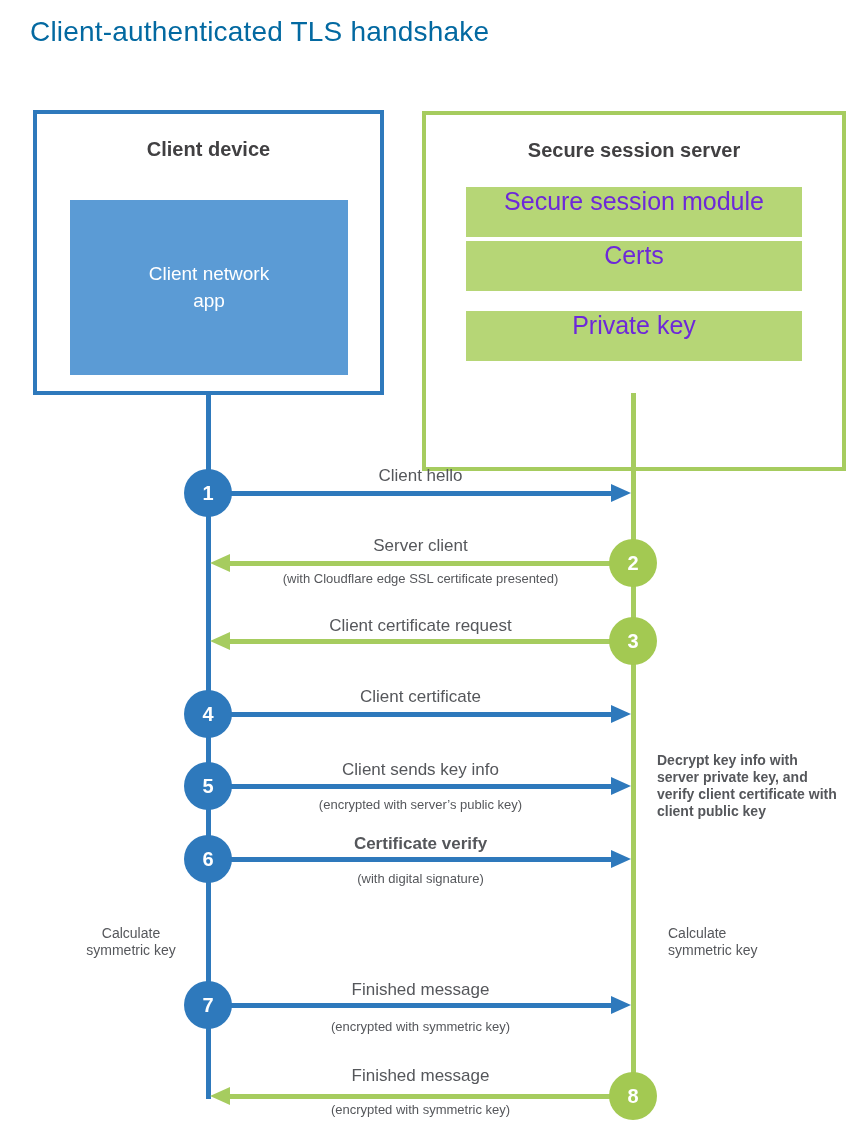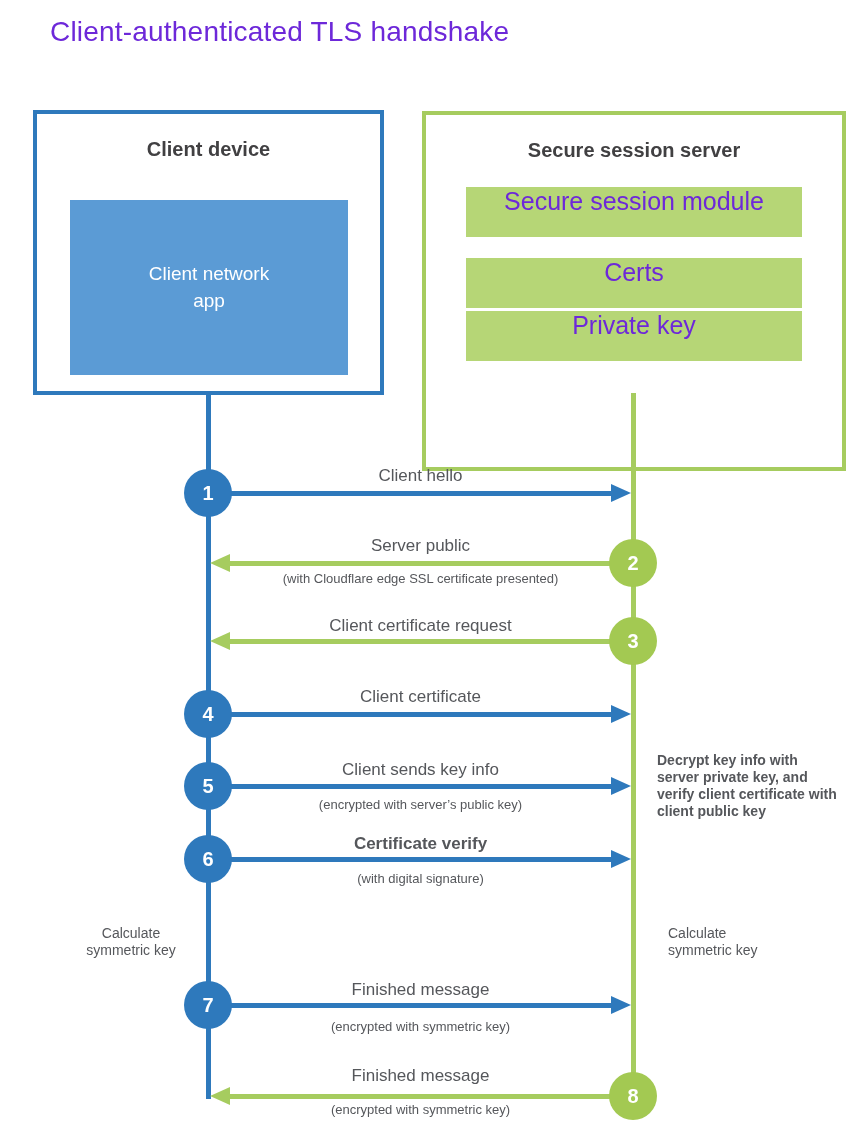--- a/index.html
+++ b/index.html
@@ -2,21 +2,21 @@
 <html><head>
 <meta charset="utf-8">
 <style>
   html,body { margin:0; padding:0; background:#ffffff; }
   .canvas {
     position:relative; width:865px; height:1146px; background:#ffffff;
     font-family:"Liberation Sans", sans-serif; overflow:hidden;
   }
   .page-title {
     position:absolute; left:30px; top:16px;
-    font-size:28px; font-weight:300; color:#6d28d9; letter-spacing:0.2px;margin-left:20px;
+    font-size:28px; font-weight:300; color:#0369a1; letter-spacing:0.2px;
   }
   
   .actor-box { position:absolute; background:#ffffff; box-sizing:border-box; }
   .client-box { left:33px; top:110px; width:351px; height:285px; border:4px solid #2e79bc; }
   .server-box { left:422px; top:111px; width:424px; height:360px; border:4px solid #a6cc5f; }
   .actor-title {
     position:absolute; left:0; right:0; top:24px; text-align:center;
     font-size:20px; font-weight:bold; color:#414042;
   }
   .app-box {
@@ -75,39 +75,39 @@
       <span>Client network
 app</span>
     </div>
   </div>
 
   <div class="actor-box server-box">
     <div class="actor-title">Secure session server</div>
     <div class="module-bar" style="top:72px;">
       <span>Secure session module</span>
     </div>
-    <div class="module-bar" style="top:143px;">
+    <div class="module-bar" style="top:126px;">
       <span>Certs</span>
     </div>
     <div class="module-bar" style="top:196px;">
       <span>Private key</span>
     </div>
   </div>
 
   <div class="lifeline blue"></div>
   <div class="lifeline green"></div>
 
   <div class="step-label" style="top:466px;">Client hello</div>
   <div class="arrow-line blue" style="left:208px; top:491px; width:404px;"></div>
   <div class="arrowhead right" style="left:611px; top:484px;"></div>
   <div class="step-circle blue" style="left:184px; top:469px;">
     <span>1</span>
   </div>
 
-  <div class="step-label" style="top:536px;">Server public</div>
+  <div class="step-label" style="top:536px;">Server client</div>
   <div class="arrow-line green" style="left:230px; top:561px; width:403px;"></div>
   <div class="arrowhead left" style="left:210px; top:554px;"></div>
   <div class="step-sub" style="top:571px;">(with Cloudflare edge SSL certificate presented)</div>
   <div class="step-circle green" style="left:609px; top:539px;">
     <span>2</span>
   </div>
 
   <div class="step-label" style="top:616px;">Client certificate request</div>
   <div class="arrow-line green" style="left:230px; top:639px; width:403px;"></div>
   <div class="arrowhead left" style="left:210px; top:632px;"></div>

